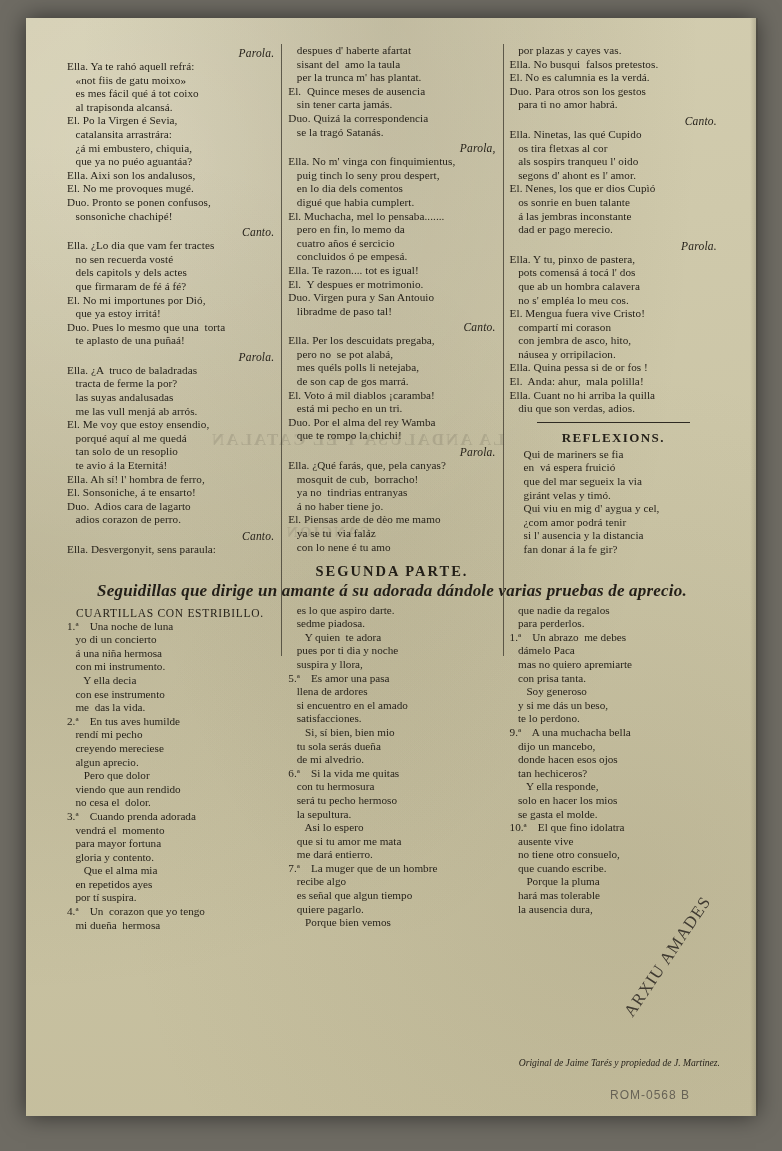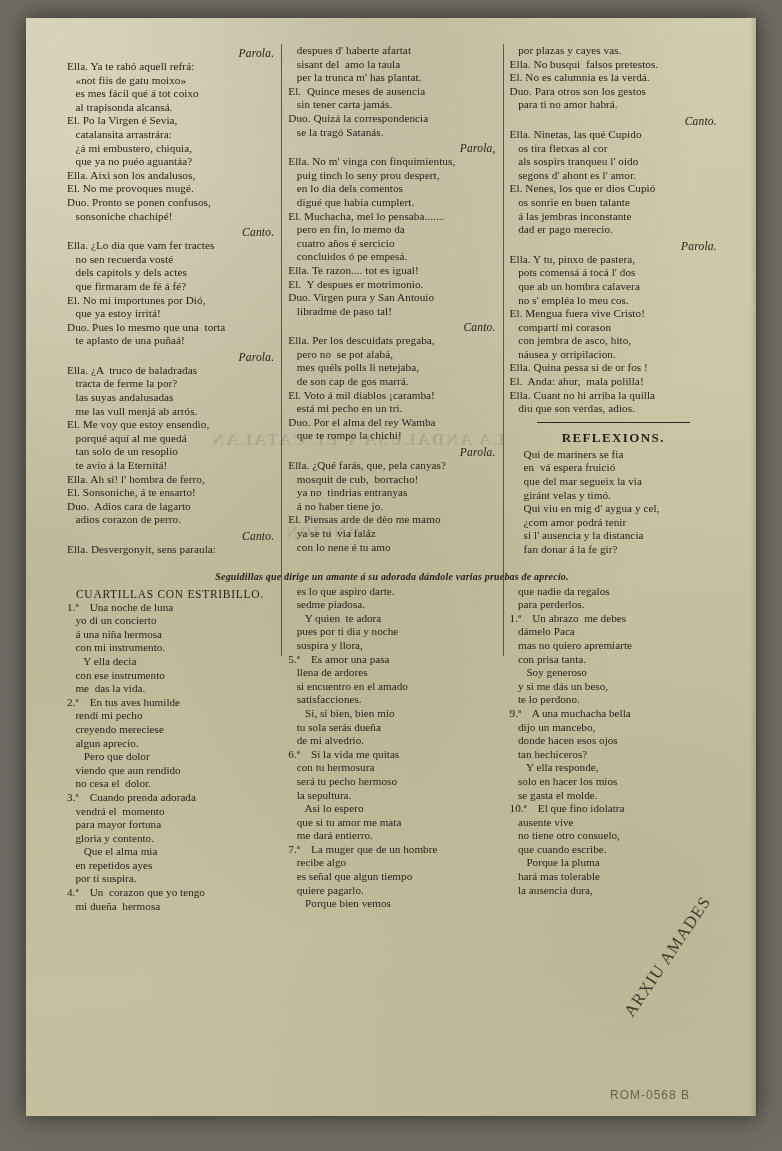--- a/index.html
+++ b/index.html
@@ -99,23 +99,23 @@
     margin-top: 4px;
   }
   .banner .b1 {
     font-weight: bold;
     font-size: 14.5px;
     letter-spacing: 2px;
   }
   .banner .b2 {
     font-style: italic;
     font-weight: bold;
-    font-size: 10px;
+    font-size: 17px;
     letter-spacing: 0.2px;
-    margin-top: 12px;
+    margin-top: 1px;
   }
 
   .sub-head {
     font-size: 11.5px;
     letter-spacing: 0.7px;
     margin: 3px 0 1px 9px;
   }
 
   .numline { white-space: pre; font-size: 11.2px; line-height: 13.6px; }
 
@@ -351,20 +351,21 @@
           <div class="ln">si l' ausencia y la distancia</div>
           <div class="ln">fan donar á la fe gir?</div>
         </div>
       </div>
 
       <div class="rule-v" style="left:33.33%; height:612px;"></div>
       <div class="rule-v" style="left:66.66%; height:612px;"></div>
     </div>
 
     <div class="banner">
+      <div class="b1">SEGUNDA PARTE.</div>
       <div class="b2">Seguidillas que dirige un amante á su adorada dándole varias pruebas de aprecio.</div>
     </div>
 
     <div class="cols" style="margin-top:3px;">
 
       <div class="col c1">
         <div class="sub-head">CUARTILLAS CON ESTRIBILLO.</div>
         <div class="numline">1.ª    Una noche de luna</div>
         <div class="numline">   yo di un concierto</div>
         <div class="numline">   á una niña hermosa</div>
@@ -438,19 +439,20 @@
         <div class="numline">   ausente vive</div>
         <div class="numline">   no tiene otro consuelo,</div>
         <div class="numline">   que cuando escribe.</div>
         <div class="numline">      Porque la pluma</div>
         <div class="numline">   hará mas tolerable</div>
         <div class="numline">   la ausencia dura,</div>
       </div>
     </div>
 
     <div class="footer">
+      <div class="foot-credit">Original de Jaime Tarés y propiedad de J. Martinez.</div>
     </div>
 
   </div>
 
   <div class="stamp">ARXIU AMADES</div>
   <div class="pencil-ref">ROM-0568 B</div>
 </div>
 
 </body></html>

